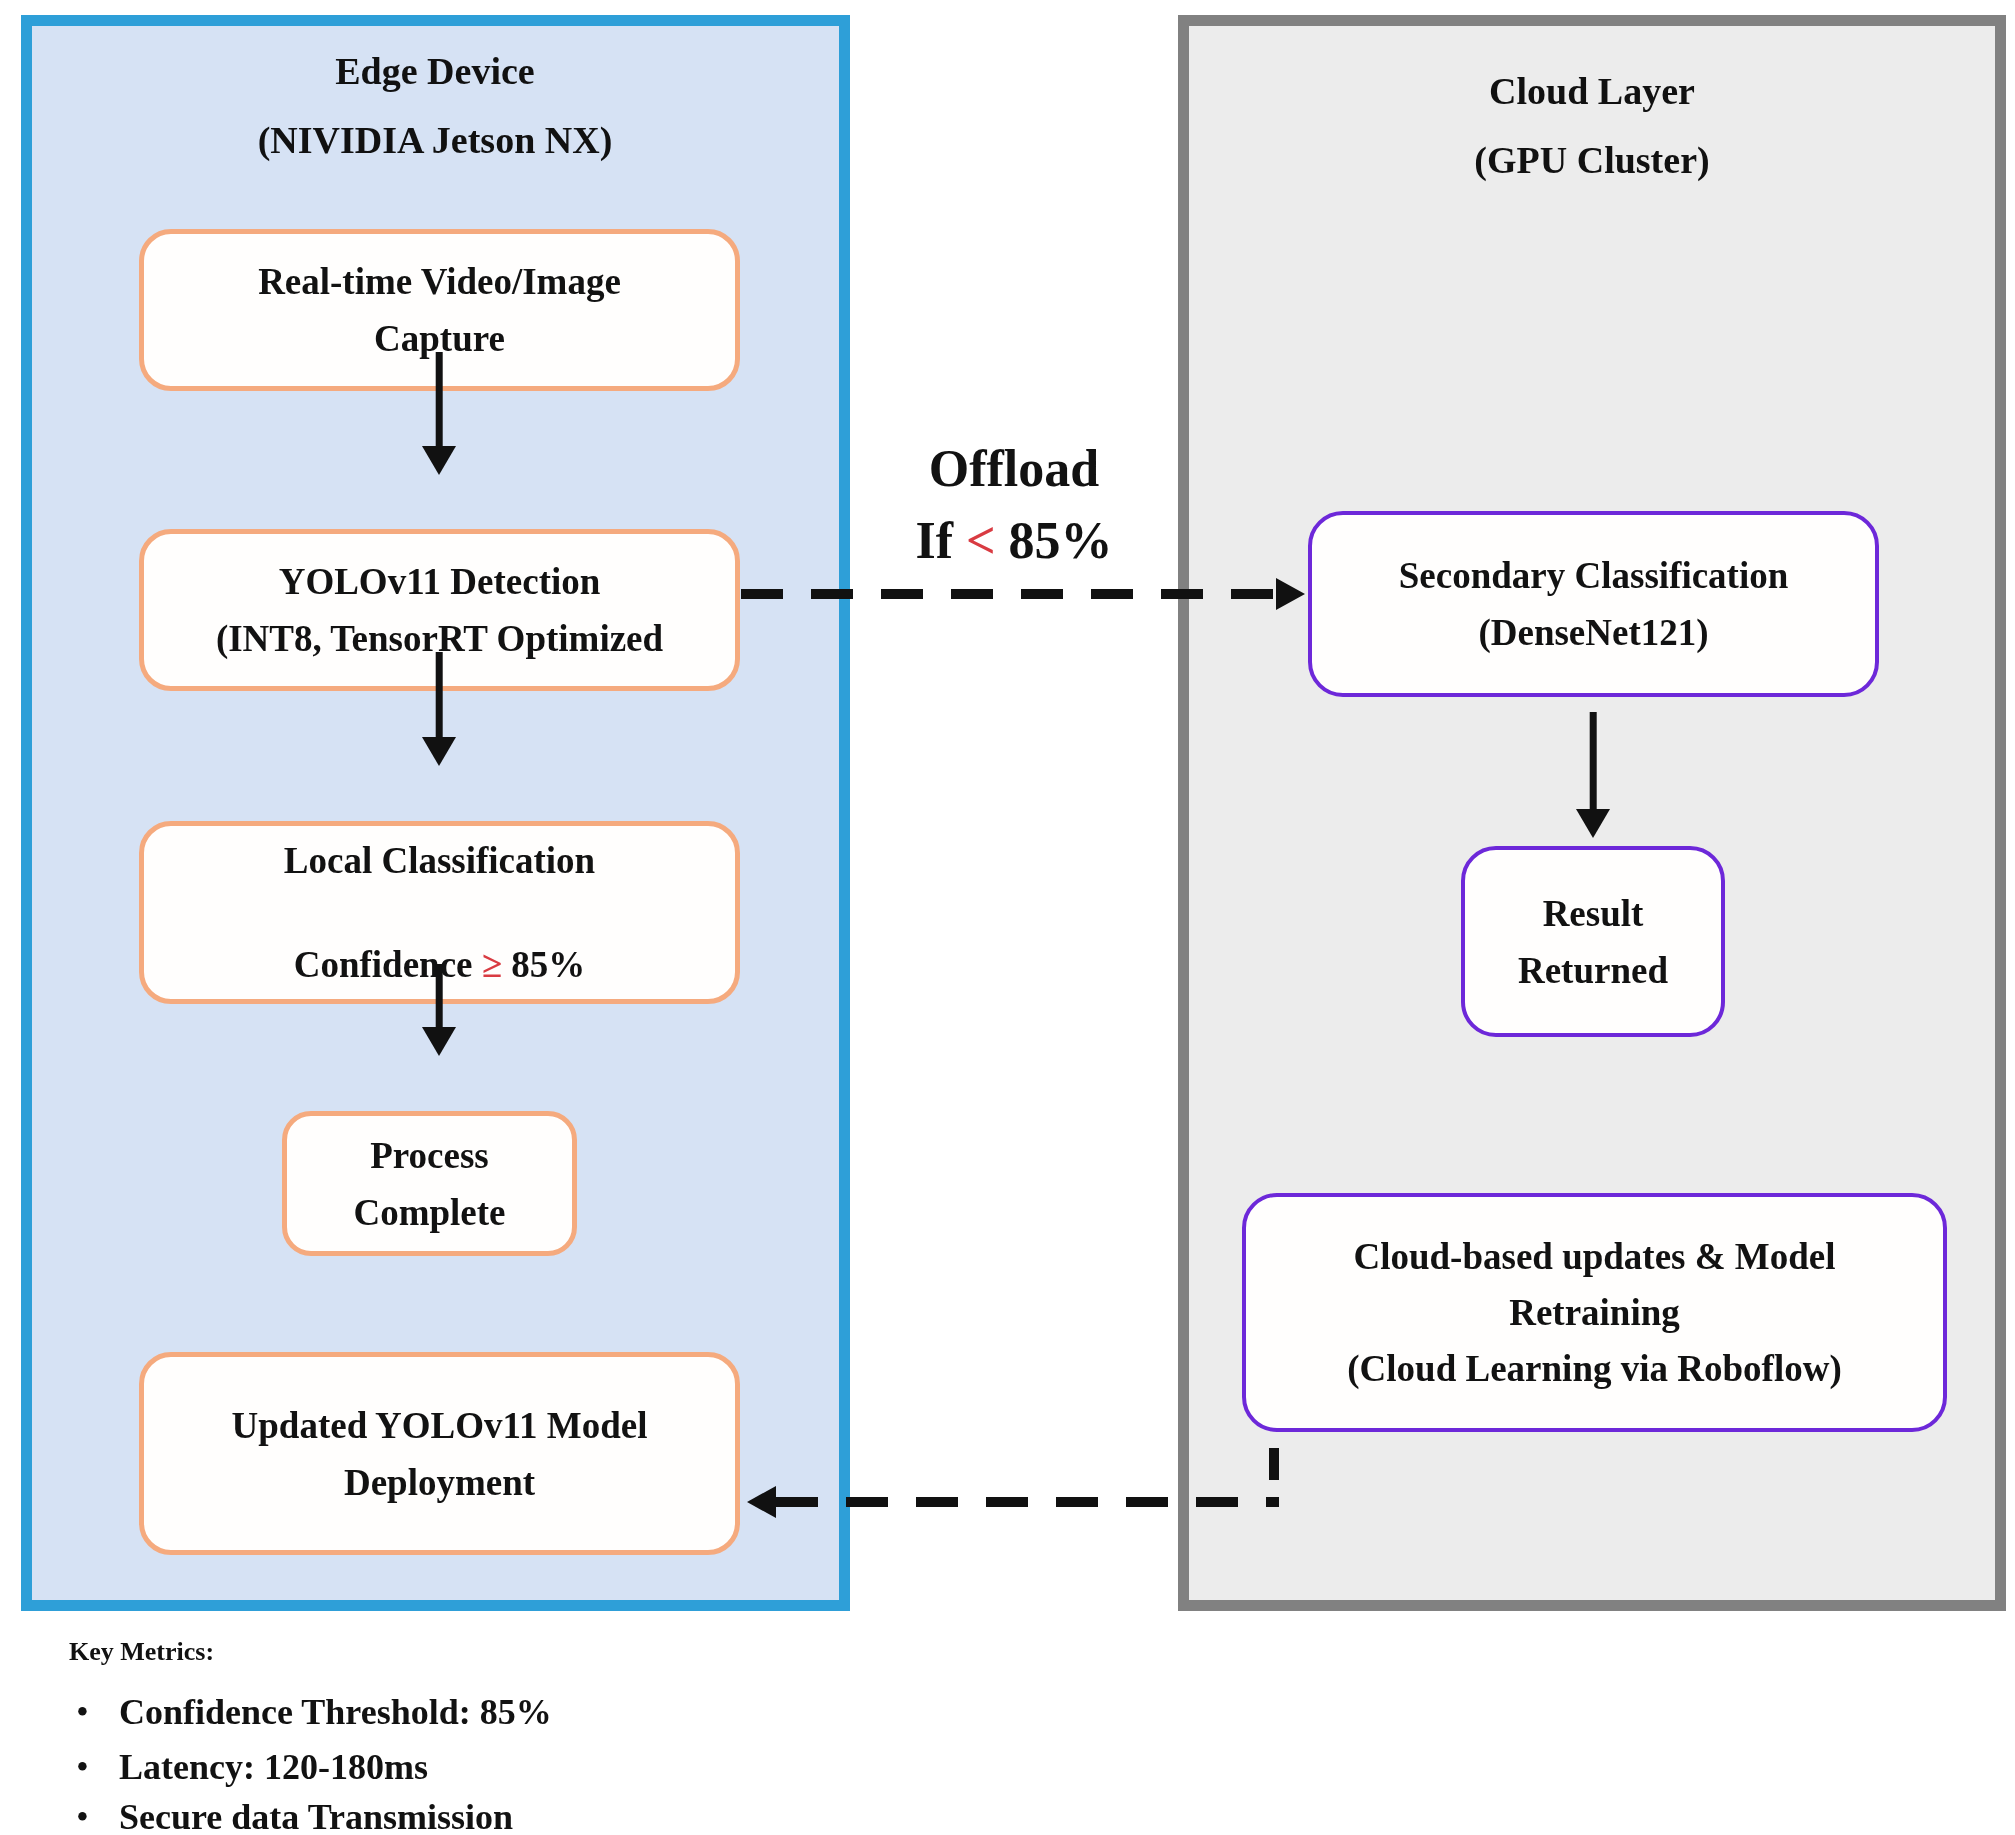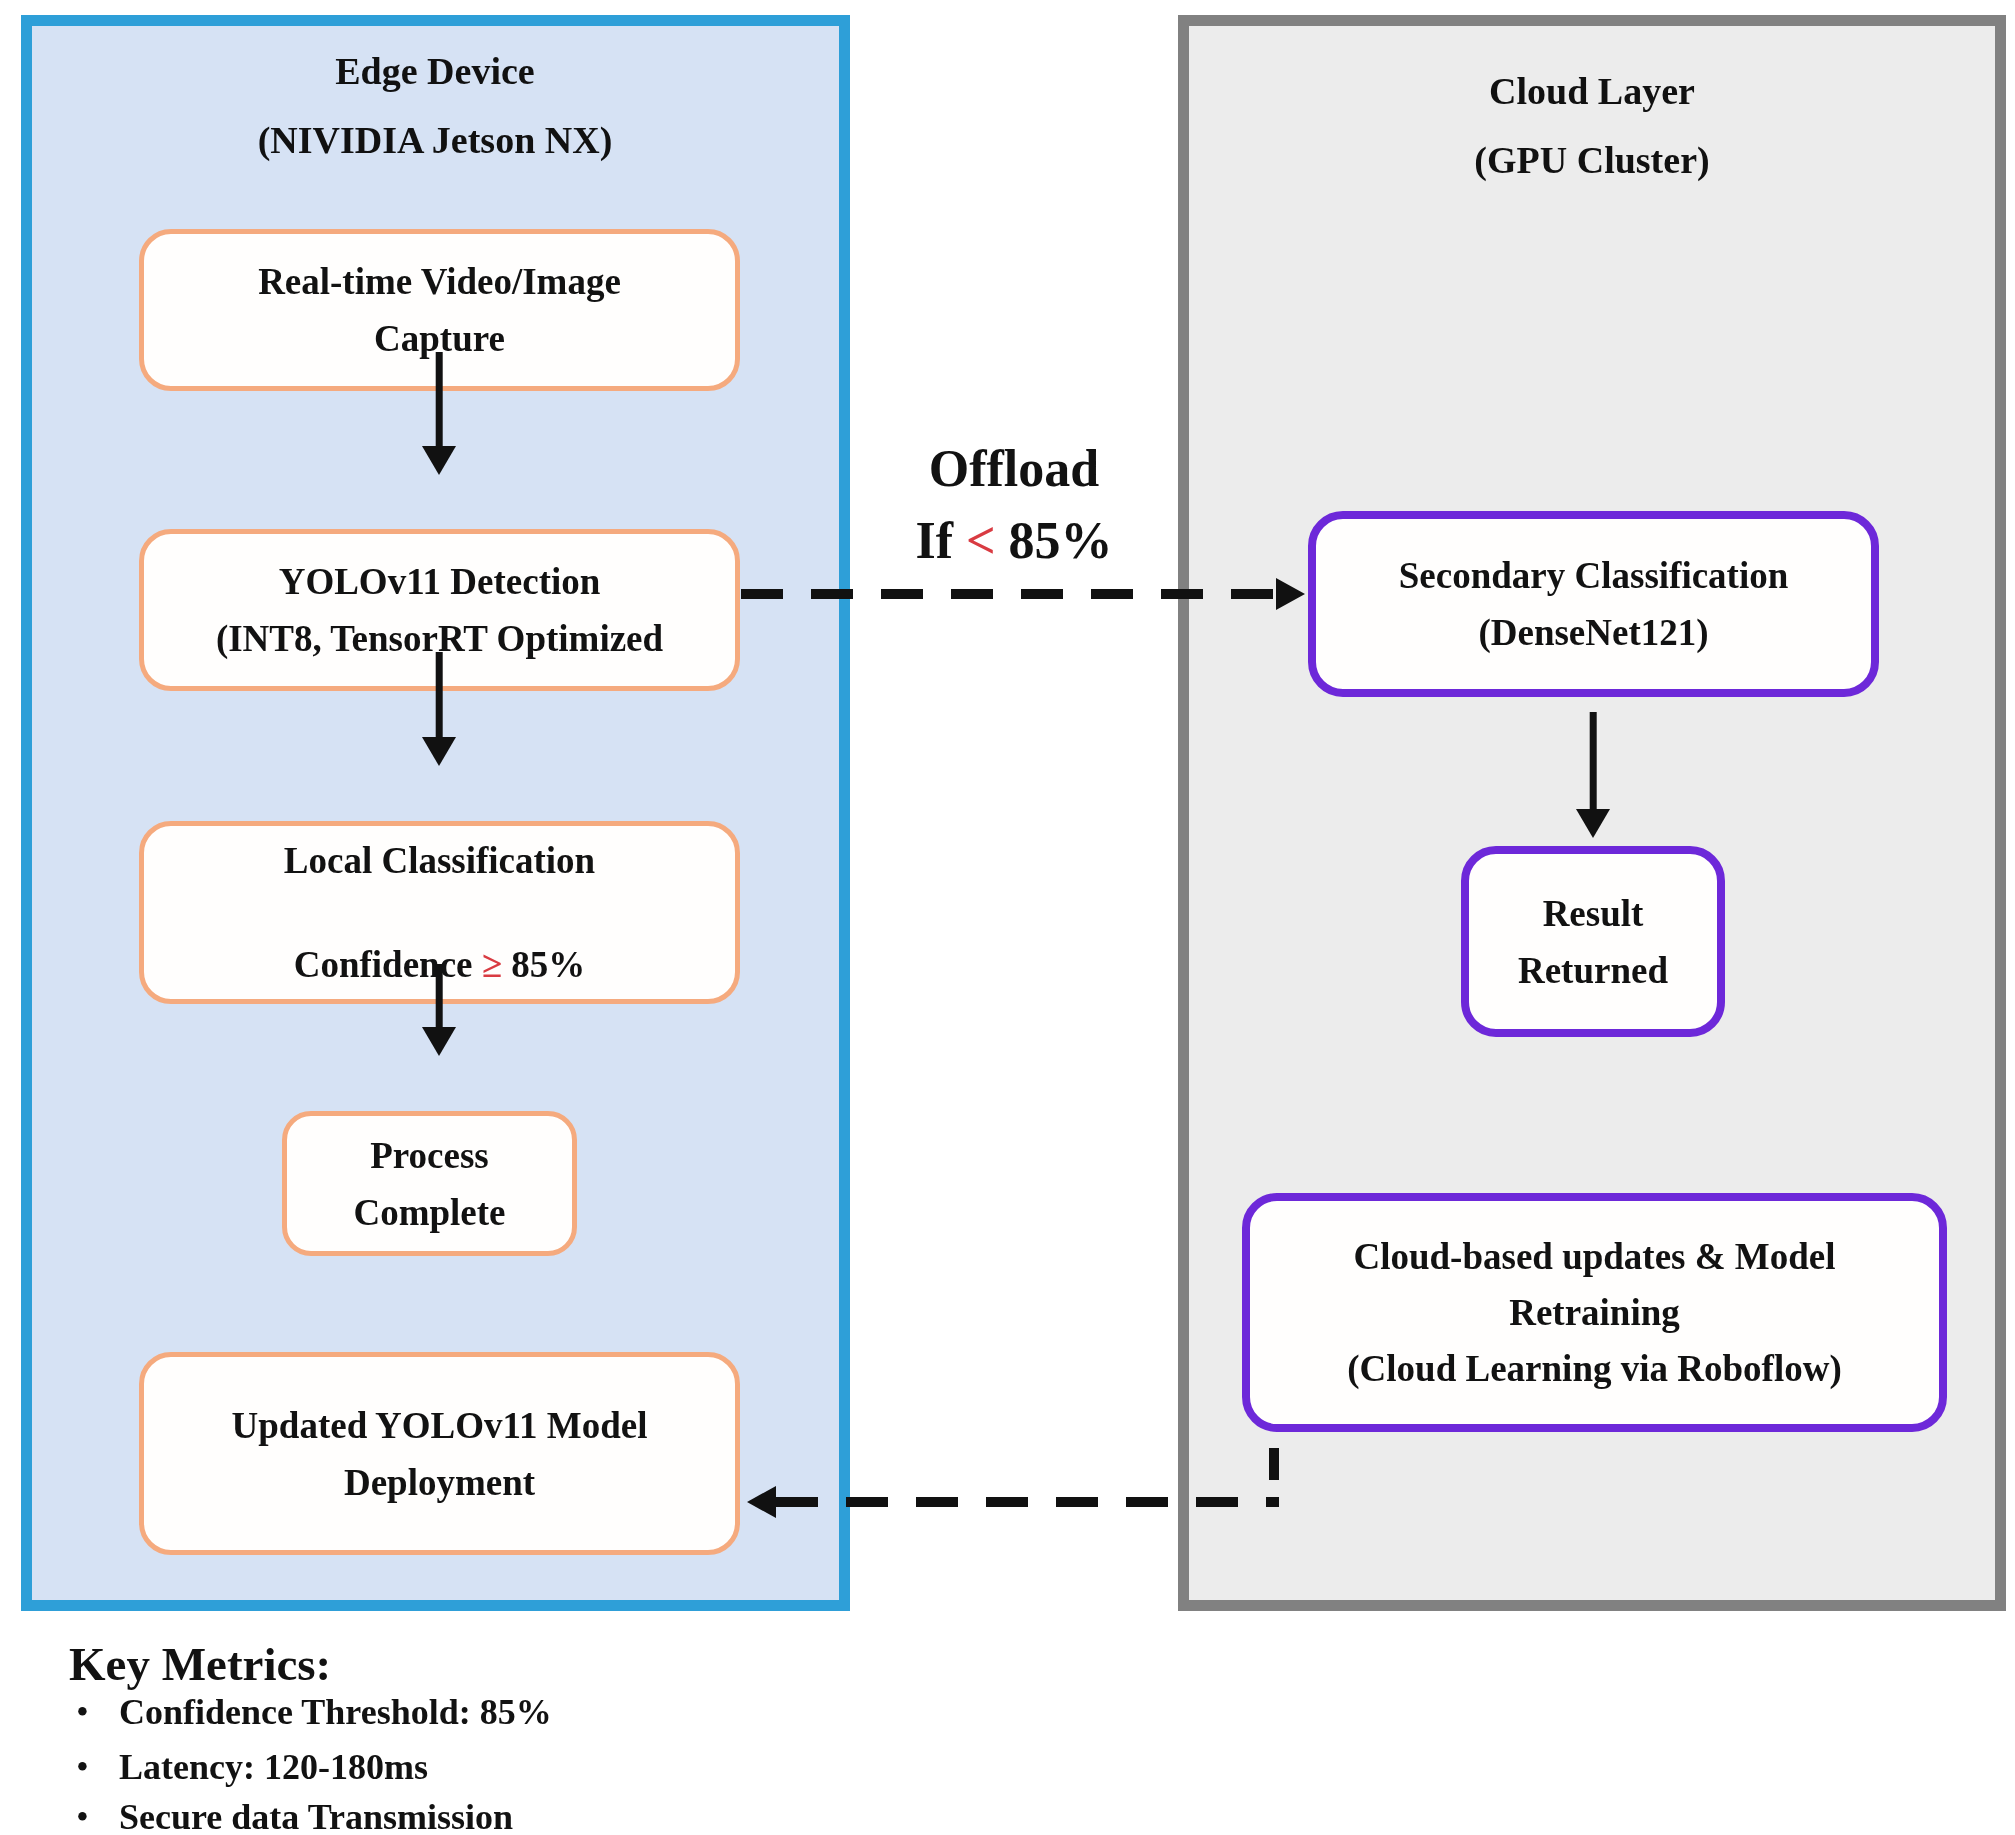--- a/index.html
+++ b/index.html
@@ -34,21 +34,21 @@
     background: #fffefd;
     display: flex;
     flex-direction: column;
     justify-content: center;
     align-items: center;
     text-align: center;
     font-size: 37px;
     line-height: 57px;
   }
   .node.peach  { border: 5.8px solid #f5aa7e;  border-radius: 32px; margin-top: 48px; }
-  .node.orange { border: 8px solid #6d28d9; border-radius: 35px; }
+  .node.orange { border: 4px solid #6d28d9; border-radius: 35px; }
   .node .nline { white-space: nowrap; }
 
   .red { color: #d93b42; }
 
   
   .varrow { position: absolute; width: 34px; }
   .varrow .stem {
     position: absolute; left: 50%; transform: translateX(-50%);
     top: 0; bottom: 26px; width: 6.6px; background: #111111;
   }
@@ -84,21 +84,21 @@
 
   .offload-label {
     position: absolute;
     text-align: center;
     font-size: 52px;
     line-height: 72px;
     white-space: nowrap;
   }
 
   
-  .km-title { position: absolute; font-size: 47px; white-space: nowrap; }
+  .km-title { position: absolute; font-size: 26px; white-space: nowrap; }
   .km-item  { position: absolute; font-size: 36px; white-space: nowrap; }
   .km-item .bullet { display: inline-block; width: 42px; font-size: 31px; vertical-align: 2.2px; }
 </style>
 </head>
 <body>
 
 <div class="canvas">
 
   <div class="panel edge" style="left:20.5px;  top:14.6px; width:829px; height:1596px;"></div>
   <div class="panel cloud" style="left:1178px; top:14.6px; width:828px; height:1596px;"></div>

